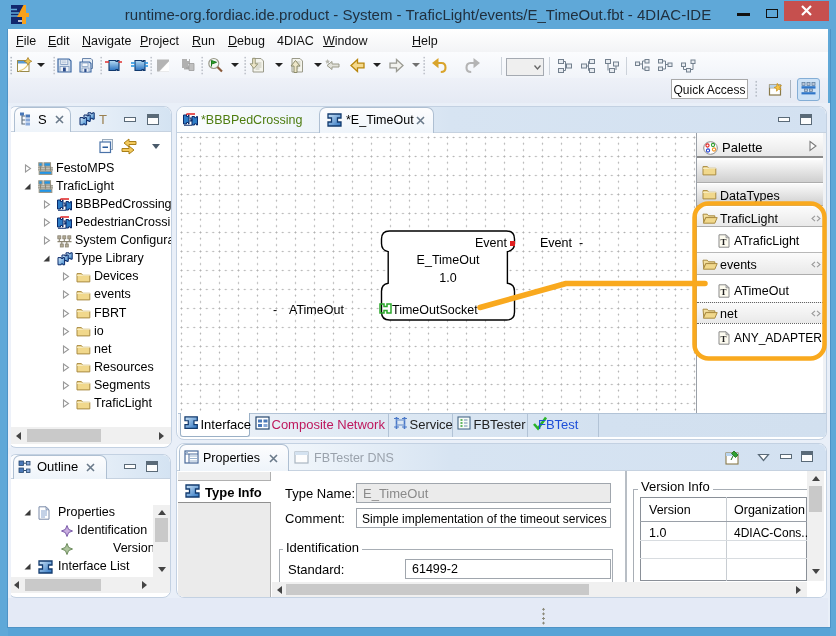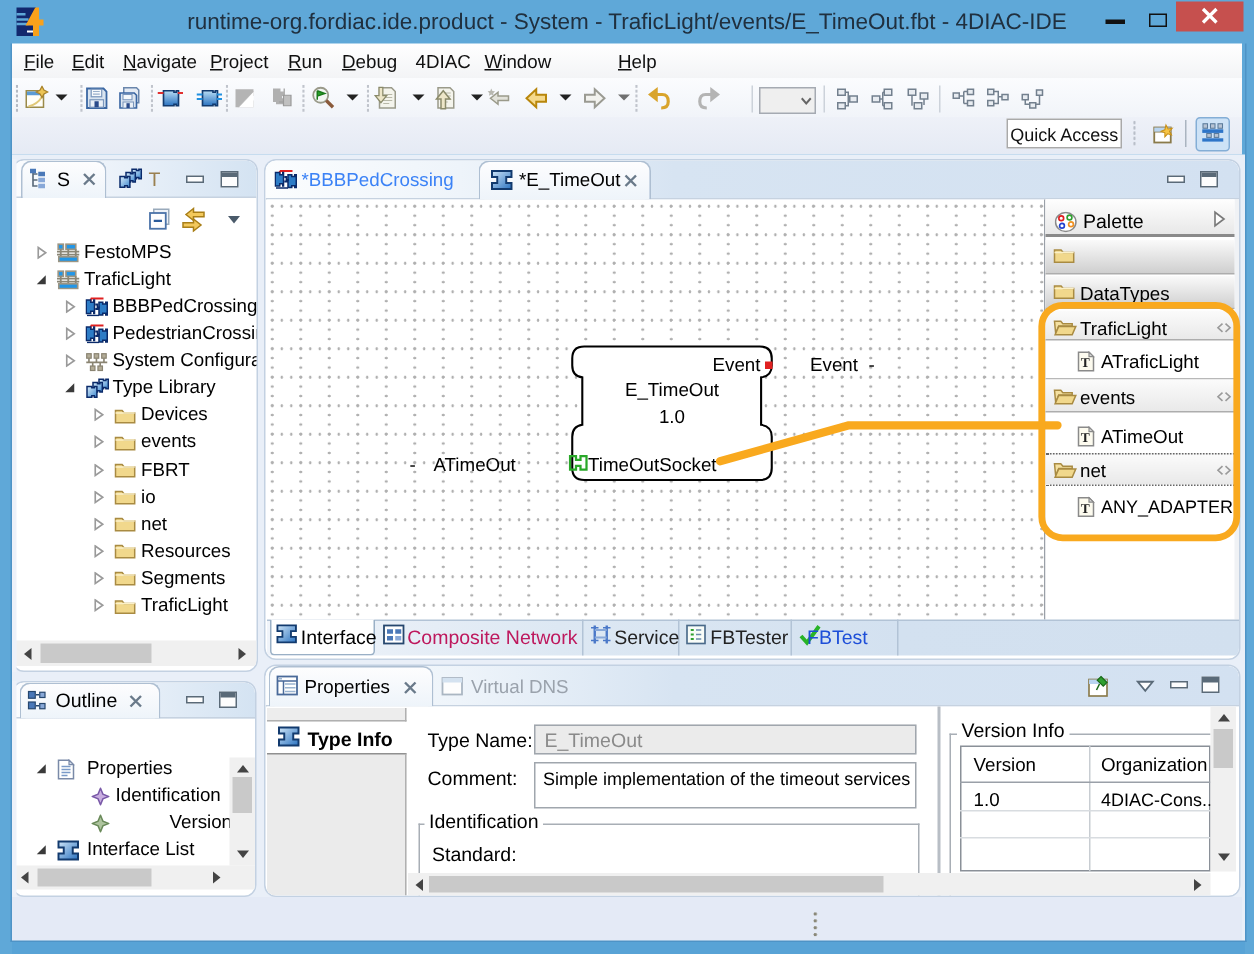--- a/index.html
+++ b/index.html
@@ -468,21 +468,21 @@
 <div class="abs" style="left:0;top:0;width:100%;height:26px;background:linear-gradient(to right,#fbfdfe 0%,#eef4fa 20%,#d7e4f2 42%,#d3e1f1 100%);border-radius:7px 7px 0 0;"></div>
 <div class="abs" style="left:0;top:25px;width:100%;height:1px;background:#c6d2e0;"></div>
 <svg class="abs" style="left:6px;top:6px" width="15" height="13" viewBox="0 0 15 13">
 <path d="M3.5,1 h8.5" stroke="#E02020" stroke-width="1.3"></path>
 <path d="M3.5,1 v2" stroke="#E02020" stroke-width="1.1"></path>
 <path d="M0.5,2 h3 v1.5 h2 v-1.5 h0.5 v9 h-0.5 v-1.5 h-2 v1.5 h-3 z" fill="#2D7CC6" stroke="#0A2A6A" stroke-width="1"></path>
 <path d="M9,3.5 h2.5 v1.2 h2 v-1.2 h1 v8.5 h-1 v-1.2 h-2 v1.2 h-2.5 z" fill="#2D7CC6" stroke="#0A2A6A" stroke-width="1"></path>
 <path d="M6.5,5 h1.5 v2 h1.5 M6.5,8 h2.5" stroke="#0A2A6A" stroke-width="1.2" fill="none"></path>
 <path d="M1,12.3 h8" stroke="#0A2A6A" stroke-width="1.1"></path>
 </svg>
-<div class="abs" style="left:24px;top:6px;font-size:12.5px;color:#3b82f6;">*BBBPedCrossing</div>
+<div class="abs" style="left:24px;top:6px;font-size:12.5px;color:#4d7c0f;">*BBBPedCrossing</div>
 <div class="abs" style="left:142px;top:0;width:115px;height:26px;background:linear-gradient(#fdfdfe,#eef4fa);border:1px solid #aebfd2;border-bottom:none;border-radius:7px 7px 0 0;"></div>
 <svg class="abs" style="left:150px;top:6px" width="15.0" height="14.0" viewBox="0 0 15 14">
 <defs>
         <linearGradient id="fbg1506" x1="0" y1="0" x2="1" y2="1">
           <stop offset="0" stop-color="#cfe5f7"></stop>
           <stop offset="1" stop-color="#2a72c0"></stop>
         </linearGradient>
       </defs>
 <path d="M1,1 h13 v4 h-3.5 v4 h3.5 v4 h-13 v-4 h3.5 v-4 h-3.5 z" fill="url(#fbg1506)" stroke="#123a6e" stroke-width="1.3"></path>
 </svg>
@@ -638,21 +638,21 @@
       <path d="M2,2.5 h2 M6,6 h7 M6,8.5 h7 M6,11 h7" stroke="#9ab4d0" stroke-width="1"></path>
     </svg>
 <div class="abs" style="left:26px;top:6.5px;font-size:12.5px;color:#000;">Properties</div>
 <svg class="abs" style="left:91px;top:9px" width="11" height="11" viewBox="0 0 11 11">
       <path d="M2,2 L9,9 M9,2 L2,9" stroke="#6a7a8a" stroke-width="1.6"></path>
     </svg>
 <svg class="abs" style="left:117px;top:7px" width="15" height="13" viewBox="0 0 15 13">
       <rect x="1" y="1" width="13" height="11" fill="#fdfdfd" stroke="#aab6c2" stroke-width="1.2"></rect>
       <rect x="1" y="1" width="13" height="3" fill="#d4e2f0"></rect>
     </svg>
-<div class="abs" style="left:137px;top:6.5px;font-size:12.5px;color:#9aa2ac;">Virtual DNS</div>
+<div class="abs" style="left:137px;top:6.5px;font-size:12.5px;color:#9aa2ac;">FBTester DNS</div>
 <svg class="abs" style="left:548px;top:6px" width="16" height="15" viewBox="0 0 16 15">
       <rect x="1" y="3" width="12" height="11" fill="#fff" stroke="#8a7a4a" stroke-width="1.1"></rect>
       <rect x="1" y="3" width="12" height="3" fill="#b8d4f0"></rect>
       <path d="M9,1 l4,4 -2.5,2.5 -4,-4 z" fill="#30A030" stroke="#1a6a1a" stroke-width="0.8"></path>
       <path d="M8,6 l-2,4" stroke="#1a6a1a" stroke-width="1"></path>
     </svg>
 <svg class="abs" style="left:580px;top:9px" width="13" height="9" viewBox="0 0 13 9">
       <path d="M1.5,1.5 h10 l-5,6 z" fill="#fdfdfd" stroke="#5a6a78" stroke-width="1.2"></path>
     </svg>
 <div class="glyph-min" style="left:603px;top:10px;"></div>
@@ -667,24 +667,25 @@
           <stop offset="1" stop-color="#2a72c0"></stop>
         </linearGradient>
       </defs>
 <path d="M1,1 h13 v4 h-3.5 v4 h3.5 v4 h-13 v-4 h3.5 v-4 h-3.5 z" fill="url(#fbg840)" stroke="#123a6e" stroke-width="1.3"></path>
 </svg>
 <div class="abs" style="left:28px;top:41px;font-size:13px;font-weight:bold;color:#000;">Type Info</div>
 <div class="abs" style="left:1px;top:58px;width:93px;height:95px;background:#ebebeb;border-top:1px solid #909090;border-right:1px solid #b0b0b0;"></div>
 <div class="flabel" style="left:108px;top:41.5px;">Type Name:</div>
 <div class="abs" style="left:179px;top:39px;width:255px;height:20px;background:#ebebeb;border:1px solid #a0a6ad;font-size:13px;color:#8a8a8a;padding:2px 0 0 6px;">E_TimeOut</div>
 <div class="flabel" style="left:108px;top:67px;">Comment:</div>
-<div class="abs" style="left:179px;top:64px;width:255px;height:31px;background:#fff;border:1px solid #a0a6ad;font-size:12px;color:#000;padding:3px 0 0 5px;white-space:nowrap;overflow:hidden;">Simple implementation of the timeout services</div>
+<div class="abs" style="left:179px;top:64px;width:255px;height:20px;background:#fff;border:1px solid #a0a6ad;font-size:12px;color:#000;padding:3px 0 0 5px;white-space:nowrap;overflow:hidden;">Simple implementation of the timeout services</div>
 <div class="abs" style="left:102px;top:105px;width:334px;height:48px;border:1px solid #a8aeb5;border-bottom:none;"></div>
 <div class="abs" style="left:106px;top:96px;background:#fff;padding:0 3px;font-size:13px;color:#000;">Identification</div>
 <div class="flabel" style="left:111px;top:117.5px;">Standard:</div>
+<div class="abs" style="left:228px;top:114.5px;width:206px;height:20px;background:#fff;border:1px solid #a0a6ad;font-size:12.5px;color:#000;padding:2.5px 0 0 6px;">61499-2</div>
 <div class="abs" style="left:448px;top:27px;width:2px;height:126px;background:#b8bec5;"></div>
 <div class="abs" style="left:456px;top:45px;width:174px;height:108px;border:1px solid #a8aeb5;border-bottom:none;border-right:none;"></div>
 <div class="abs" style="left:461px;top:34.5px;background:#fff;padding:0 3px;font-size:13px;color:#000;">Version Info</div>
 <div class="abs" style="left:463px;top:53px;width:167px;height:84px;background:#fff;border:1px solid #8a9098;"></div>
 <div class="abs" style="left:549px;top:53px;width:1px;height:84px;background:#c8cdd2;"></div>
 <div class="abs" style="left:463px;top:77px;width:167px;height:1px;background:#9aa0a8;"></div>
 <div class="abs" style="left:463px;top:96px;width:167px;height:1px;background:#d8dce0;"></div>
 <div class="abs" style="left:463px;top:114px;width:167px;height:1px;background:#d8dce0;"></div>
 <div class="flabel" style="left:472px;top:58.5px;font-size:12.5px;">Version</div>
 <div class="flabel" style="left:557px;top:58.5px;font-size:12.5px;">Organization</div>

